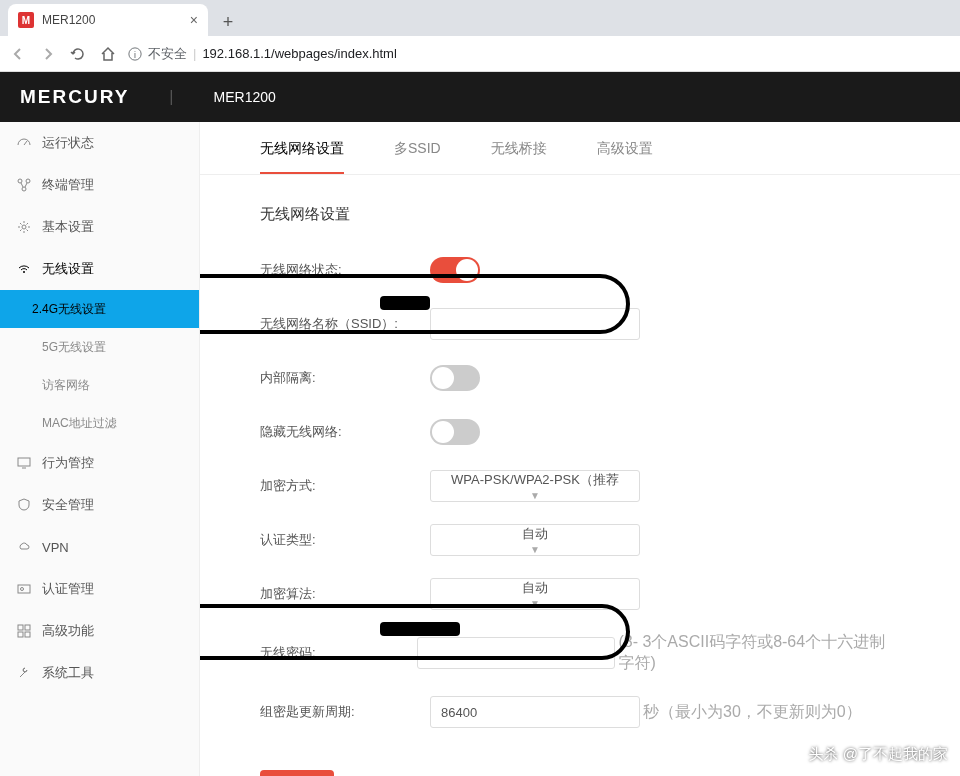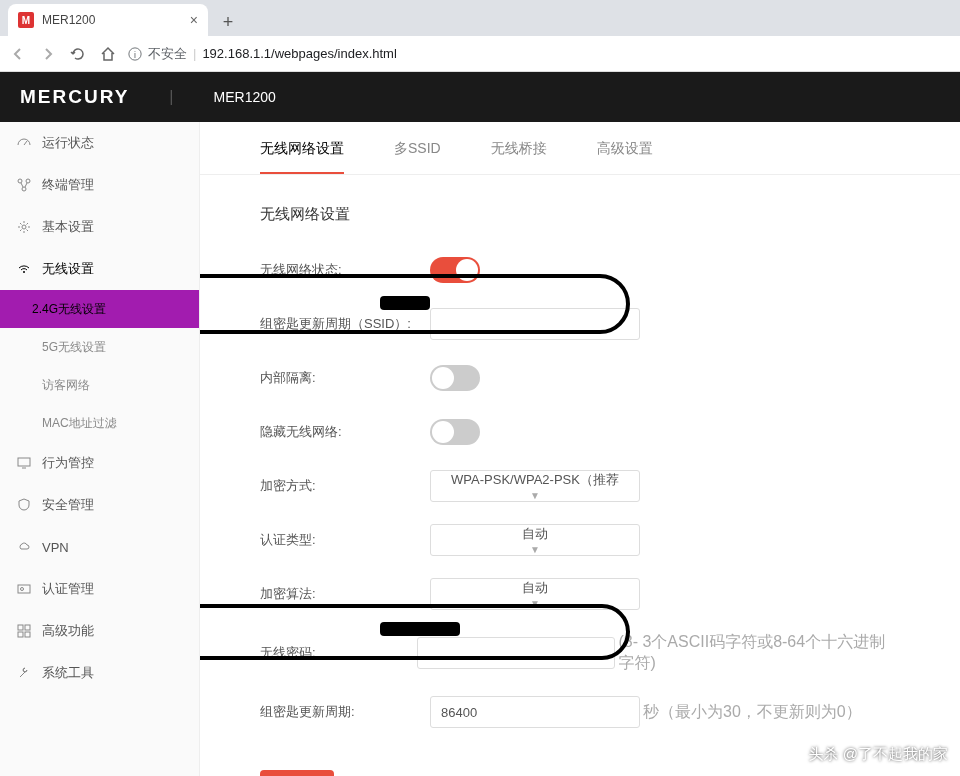--- a/index.html
+++ b/index.html
@@ -27,21 +27,21 @@
     
     .app-body { display: flex; height: calc(776px - 36px - 36px - 50px); }
     
     
     .sidebar { width: 200px; background: #fafafa; border-right: 1px solid #eee; overflow-y: auto; }
     .side-item { display: flex; align-items: center; height: 42px; padding: 0 16px; font-size: 13px; color: #555; gap: 10px; cursor: pointer; }
     .side-item.active { color: #000; font-weight: 500; }
     .side-icon { width: 16px; height: 16px; display: flex; align-items: center; justify-content: center; color: #888; }
     .side-item.active .side-icon { color: #000; }
     .sub-item { padding-left: 42px; height: 38px; display: flex; align-items: center; font-size: 12px; color: #888; cursor: pointer; }
-    .sub-item.active { background: #a21caf; color: #000; font-weight: 500; padding-left: 32px; }
+    .sub-item.active { background: #0ea5e9; color: #000; font-weight: 500; padding-left: 32px; }
     
     
     .content { flex: 1; background: #fff; padding: 0; overflow-y: auto; }
     .tabs { display: flex; gap: 50px; padding: 18px 60px 0; border-bottom: 1px solid #eee; }
     .tab { padding-bottom: 14px; font-size: 14px; color: #888; cursor: pointer; border-bottom: 2px solid transparent; }
     .tab.active { color: #000; font-weight: 500; border-bottom: 2px solid #e94e3c; }
     
     .section-title { font-size: 15px; color: #333; padding: 30px 60px 10px; }
     
     .form { padding: 20px 60px; position: relative; }
@@ -233,21 +233,21 @@
     </div>
 
     <div class="section-title">无线网络设置</div>
 
     <div class="form">
       <div class="row">
         <div class="label">无线网络状态:</div>
         <div class="toggle on"></div>
       </div>
       <div class="row">
-        <div class="label">组密匙更新周期（SSID）:</div>
+        <div class="label">无线网络名称（SSID）:</div>
         <input class="text-input" value="" style="">
       </div>
       <div class="row">
         <div class="label">内部隔离:</div>
         <div class="toggle off"></div>
       </div>
       <div class="row">
         <div class="label">隐藏无线网络:</div>
         <div class="toggle off"></div>
       </div>

